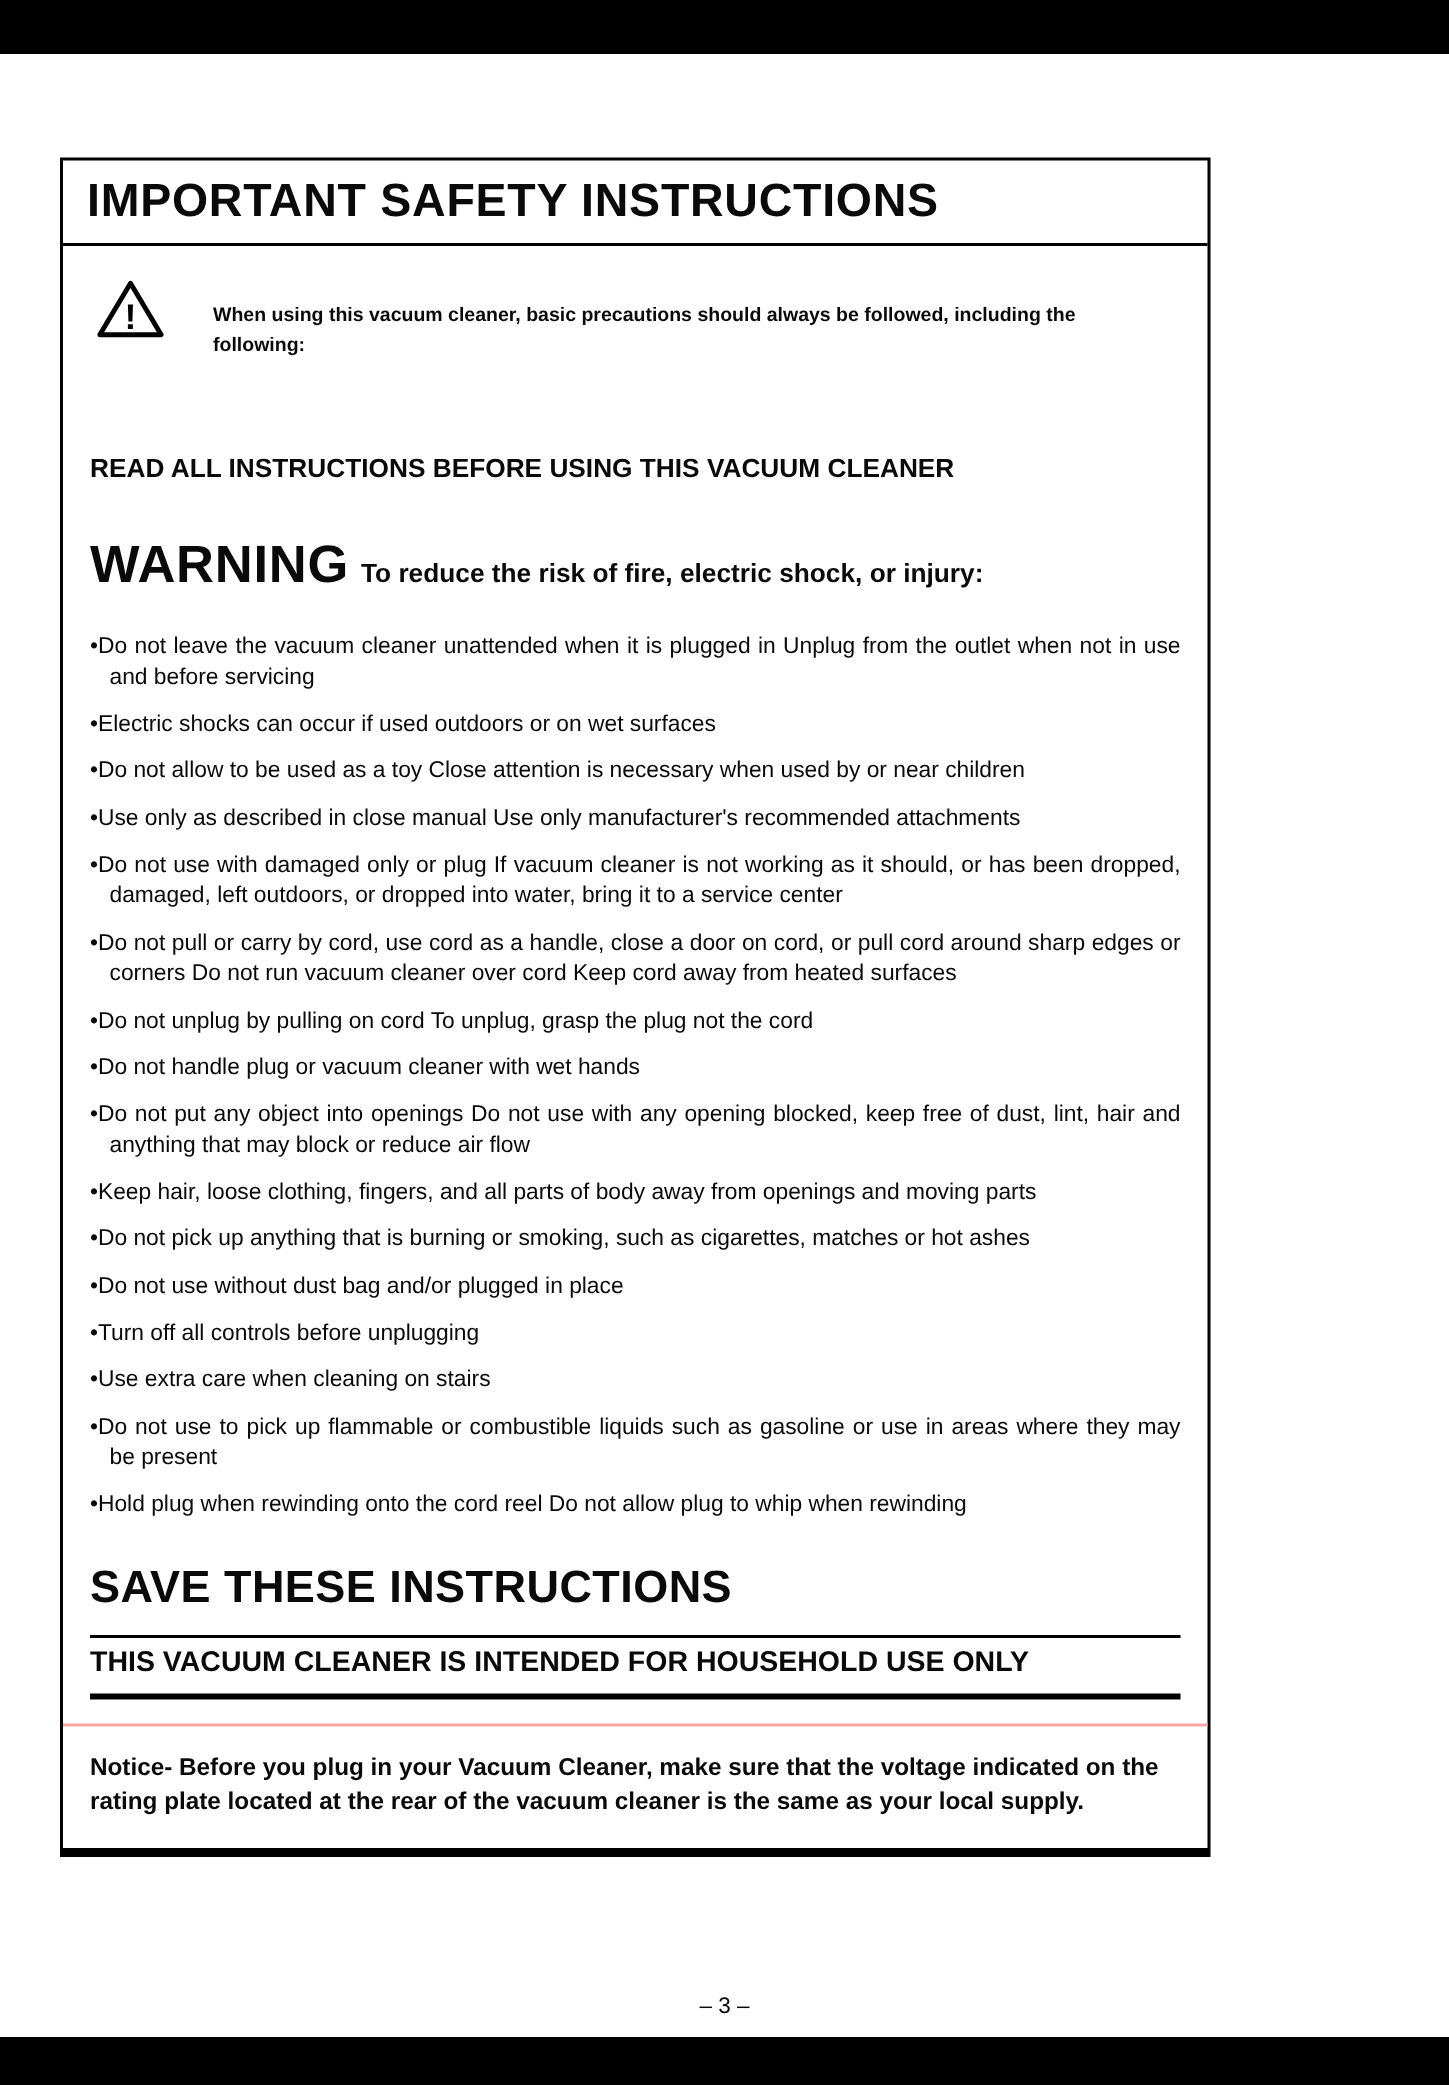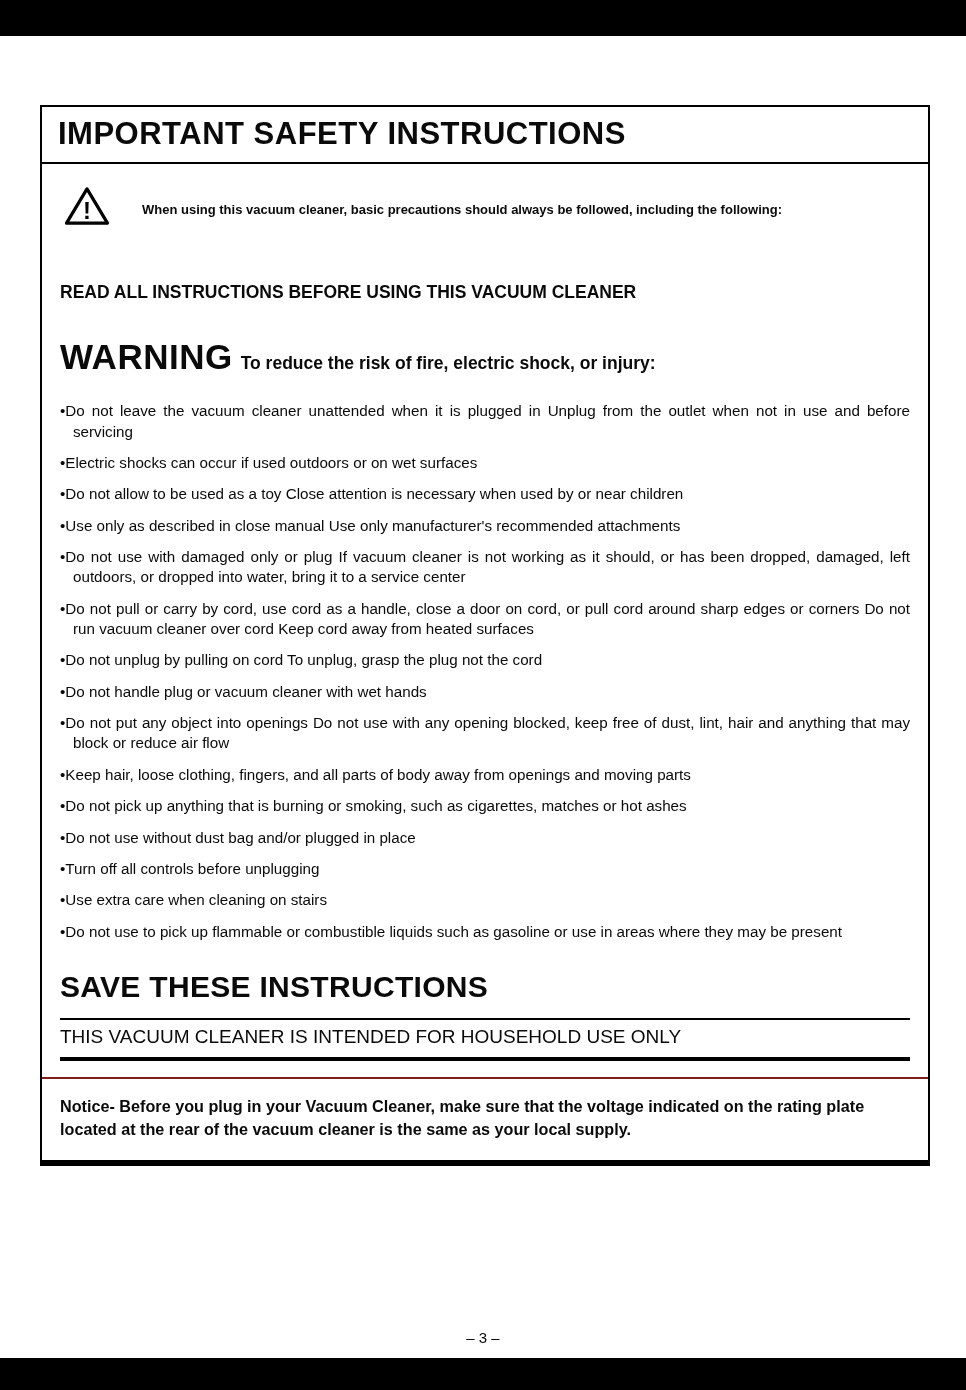--- a/index.html
+++ b/index.html
@@ -21,21 +21,21 @@
     width: 100%;
     background: #000;
   }
   .scan-bar.top { top: 0; height: 36px; }
   .scan-bar.bottom { bottom: 0; height: 32px; }
 
   .outer-box {
     position: absolute;
     top: 105px;
     left: 40px;
-    width: 890px;
+    width: 767px;
     border: 2px solid #000;
     border-bottom-width: 6px;
     box-sizing: border-box;
     background: #fff;
   }
 
   .title-row {
     border-bottom: 2px solid #000;
     padding: 9px 16px 10px 16px;
   }
@@ -111,28 +111,28 @@
   .save-heading {
     margin: 28px 0 0 0;
     font-size: 30px;
     font-weight: bold;
     letter-spacing: 0.3px;
   }
 
   .household-heading {
     margin-top: 14px;
     font-size: 19px;
-    font-weight: normal;
+    font-weight: bold;
     border-top: 2px solid #000;
     border-bottom: 4px solid #000;
     padding: 6px 0 9px 0;
   }
 
   .notice-row {
-    border-top: 2px solid #7f1d1d;
+    border-top: 2px solid #fca5a5;
     padding: 16px 18px 20px 18px;
   }
   .notice-row p {
     margin: 0;
     font-weight: bold;
     font-size: 16.2px;
     line-height: 1.4;
   }
 
   .page-number {
@@ -183,20 +183,21 @@
       <li>Do not pull or carry by cord, use cord as a handle, close a door on cord, or pull cord around sharp edges or corners  Do not run vacuum cleaner over cord  Keep cord away from heated surfaces</li>
       <li>Do not unplug by pulling on cord  To unplug, grasp the plug not the cord</li>
       <li>Do not handle plug or vacuum cleaner with wet hands</li>
       <li>Do not put any object into openings  Do not use with any opening blocked, keep free of dust, lint, hair and anything that may block or reduce air flow</li>
       <li>Keep hair, loose clothing, fingers, and all parts of body away from openings and moving parts</li>
       <li>Do not pick up anything that is burning or smoking, such as cigarettes, matches or hot ashes</li>
       <li>Do not use without dust bag and/or plugged in place</li>
       <li>Turn off all controls before unplugging</li>
       <li>Use extra care when cleaning on stairs</li>
       <li>Do not use to pick up flammable or combustible liquids such as gasoline or use in areas where they may be present</li>
+      <li>Hold plug when rewinding onto the cord reel  Do not allow plug to whip when rewinding</li>
     </ul>
 
     <h2 class="save-heading">SAVE THESE INSTRUCTIONS</h2>
 
     <div class="household-heading">THIS VACUUM CLEANER IS INTENDED FOR HOUSEHOLD USE ONLY</div>
 
   </div>
 
   <div class="notice-row">
     <p>Notice- Before you plug in your Vacuum Cleaner, make sure that the voltage indicated on the rating plate located at the rear of the vacuum cleaner is the same as your local supply.</p>

